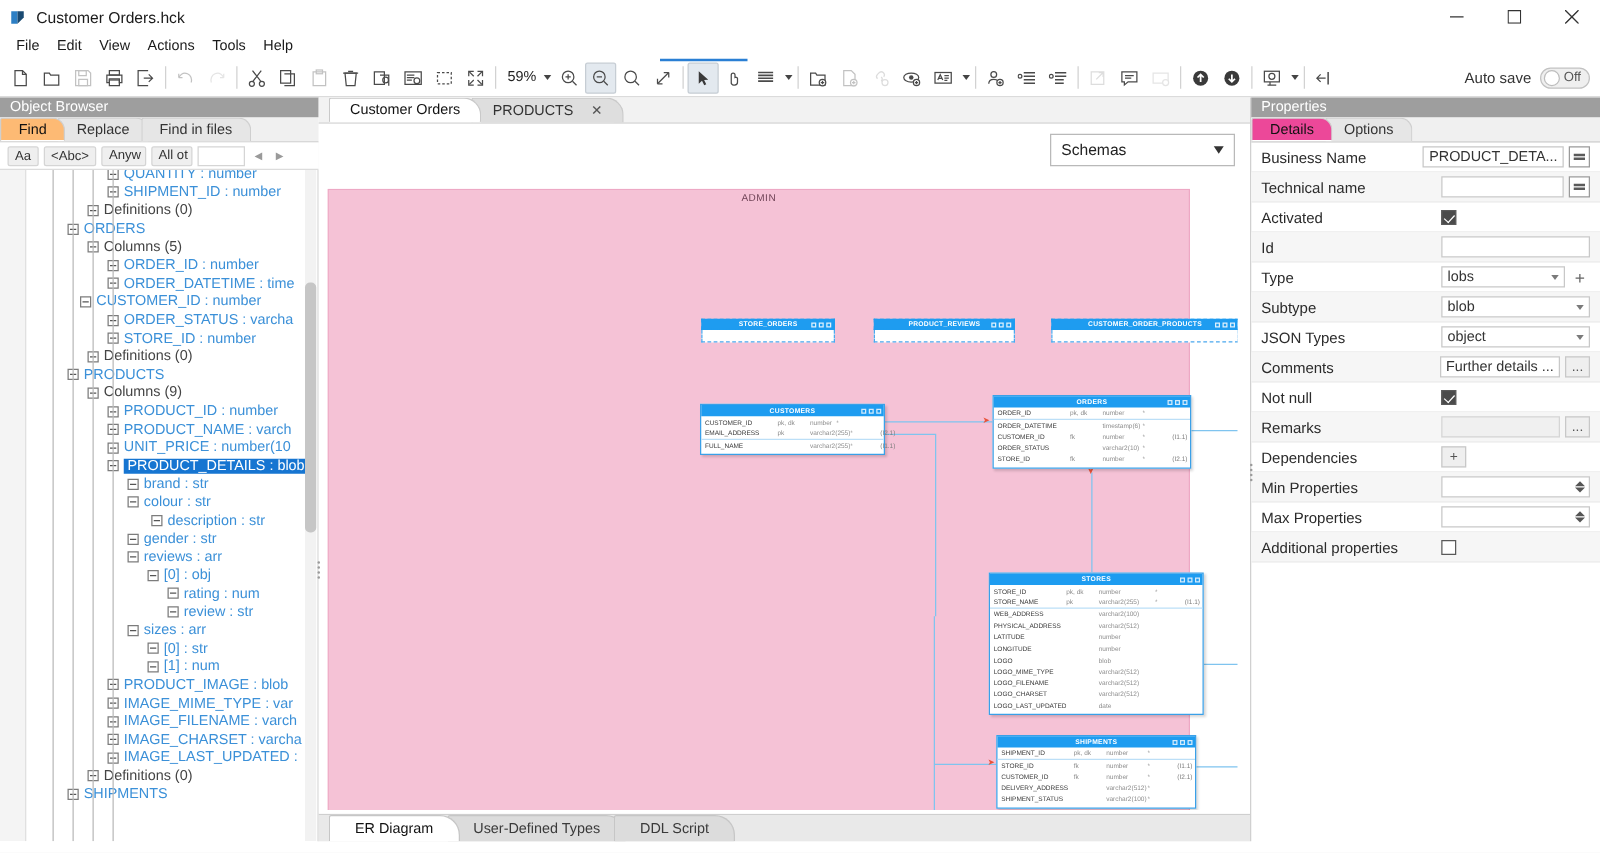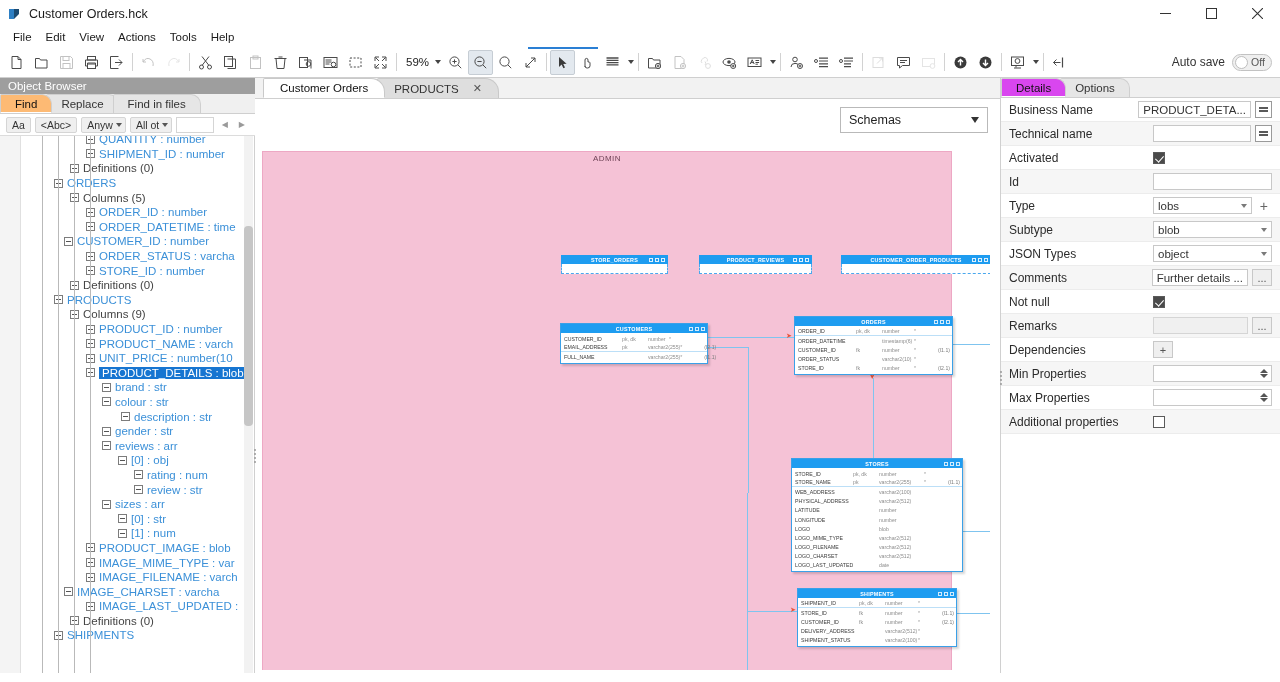--- a/index.html
+++ b/index.html
@@ -47,21 +47,21 @@
   .ftab { height:19px; padding:0 14px; font-size:11.5px; color:#333; display:flex; align-items:center;
           background:#e6e6e6; border:1px solid #cfcfcf; border-bottom:none; margin-right:-6px;
           border-radius:2px 10px 0 0; position:relative; }
   .ftab.sel { background:#fdba74; color:#111; z-index:3; border-bottom:1px solid #fff; }
   .findrow { height:24px; display:flex; align-items:center; background:#fff; border-bottom:1px solid #e4e4e4; padding:0 6px; }
   .srch-ic { width:13px;height:13px; flex:none; margin-right:5px; }
   .findinput { flex:1; border:none; outline:none; font-size:11.5px; color:#8a8a8a; font-family:inherit; background:transparent; }
   .xbtn { font-size:13px; color:#444; font-weight:bold; padding:0 3px; }
   .optrow { height:22px; display:flex; align-items:center; gap:4px; padding:0 6px; background:#fff; border-bottom:1px solid #dcdcdc; }
   .obtn { height:16px; padding:0 5px; font-size:10.5px; background:#efefef; border:1px solid #d5d5d5; display:flex; align-items:center; color:#333; border-radius:2px; }
-  .osel { height:16px; padding:0 3px 0 5px; font-size:10.5px; background:#efefef; border:1px solid #d5d5d5; display:flex; align-items:center; gap:3px; color:#333; border-radius:2px; }
+  .osel { height:16px; padding:0 3px 0 5px; font-size:10.5px; background:#efefef; border:1px solid #d5d5d5; display:flex; align-items:center; gap:20px; color:#333; border-radius:2px;flex-direction:column; }
   .chev { width:0;height:0;border-left:3px solid transparent;border-right:3px solid transparent;border-top:4px solid #555; }
   .ofield { width:38px; height:16px; background:#fff; border:1px solid #d5d5d5; }
   .navb { width:13px;height:16px; display:flex; align-items:center; justify-content:center; color:#9a9a9a; font-size:8px; }
 
   .treewrap { flex:1; position:relative; overflow:hidden; background:#fff; border-right:1px solid #d0d0d0; }
   .gutter { position:absolute; left:0; top:0; bottom:0; width:21px; background:#f4f4f4; border-right:1px solid #e0e0e0; }
   .tree { position:absolute; left:0; right:0; top:0; font-size:11.5px; }
   .trow { height:14.6px; display:flex; align-items:center; white-space:nowrap; position:relative; }
   .tlbl { color:#3b90d8; }
   .tlbl.gray { color:#444; }
@@ -122,21 +122,21 @@
   .btab { height:21px; padding:0 20px; font-size:11.5px; display:flex; align-items:center;
           background:#dcdcdc; border:1px solid #c6c6c6; border-bottom:none; margin-right:-10px;
           border-radius:2px 16px 0 0; color:#3a3a3a; }
   .btab.sel { background:#fff; color:#111; z-index:3; }
 
   
   .rightdock { width:280px; background:#fff; display:flex; flex-direction:column; border-left:1px solid #d0d0d0; position:relative; }
   .prop-tabs { height:20px; display:flex; align-items:flex-end; background:#f0f0f0; border-bottom:1px solid #cfcfcf; }
   .ptab { height:19px; padding:0 14px; font-size:11.5px; background:#e6e6e6; border:1px solid #cfcfcf; border-bottom:none;
           display:flex; align-items:center; margin-right:-6px; border-radius:2px 10px 0 0; color:#333; }
-  .ptab.sel { background:#d946ef; color:#111; z-index:3; border-bottom:1px solid #fff; }
+  .ptab.sel { background:#ec4899; color:#111; z-index:3; border-bottom:1px solid #fff; }
   .prow { height:24px; display:flex; align-items:center; border-bottom:1px solid #ececec; }
   .prow.alt { background:#f6f6f6; }
   .plbl { width:152px; padding-left:8px; font-size:12px; color:#2b2b2b; }
   .pval { flex:1; display:flex; align-items:center; padding-right:8px; gap:4px; }
   .tinput { flex:1; height:17px; background:#fff; border:1px solid #c8c8c8; font-size:11.5px; color:#333;
             display:flex; align-items:center; padding:0 4px; overflow:hidden; white-space:nowrap; }
   .tinput.ro { background:#f0f0f0; border-color:#d5d5d5; }
   .eqbtn { width:17px;height:17px; border:1px solid #9a9a9a; background:#fff; display:flex; flex-direction:column; justify-content:center; align-items:center; gap:1.5px; flex:none; }
   .eqbtn i { display:block; width:9px;height:1.5px;background:#5a5a5a; }
   .cb { width:12px;height:12px;border:1px solid #5a5a5a; background:#4a4a4a; position:relative; flex:none; }
@@ -612,21 +612,21 @@
               <span class="tlbl">PRODUCT_IMAGE : blob</span>
             </div>
             <div class="trow" style="padding-left: 86px;">
               <span class="tbox minus"></span>
               <span class="tlbl">IMAGE_MIME_TYPE : var</span>
             </div>
             <div class="trow" style="padding-left: 86px;">
               <span class="tbox minus"></span>
               <span class="tlbl">IMAGE_FILENAME : varch</span>
             </div>
-            <div class="trow" style="padding-left: 64px;">
+            <div class="trow" style="padding-left: 86px;">
               <span class="tbox minus"></span>
               <span class="tlbl">IMAGE_CHARSET : varcha</span>
             </div>
             <div class="trow" style="padding-left: 86px;">
               <span class="tbox minus"></span>
               <span class="tlbl">IMAGE_LAST_UPDATED :</span>
             </div>
             <div class="trow" style="padding-left: 70px;">
               <span class="tbox minus"></span>
               <span class="tlbl gray">Definitions (0)</span>
@@ -986,29 +986,35 @@
                     <span class="c-type" style="flex: 1 1 0%;">varchar2(100)</span>
                     <span class="c-star" style="width: 6px; flex: 0 0 auto;">*</span>
                     <span class="c-card" style="width: 30px; flex: 0 0 auto; text-align: right;"></span>
                   </div>
                 </div>
               </div>
             </div>
         </div>
       </div>
 
+      <div class="bottomtabs">
+        <div class="btab sel">ER Diagram</div>
+        <div class="btab">User-Defined Types</div>
+        <div class="btab">DDL Script</div>
+      </div>
     </div>
 
     <div class="rightdock">
       <div class="dotgrip" style="top:300px;">
         <i></i>
           <i></i>
           <i></i>
           <i></i>
       </div>
+      <div class="panel-title">Properties</div>
       <div class="prop-tabs">
         <div class="ptab sel">Details</div>
         <div class="ptab">Options</div>
       </div>
       <div id="prop-rows">
           <div class="prow">
             <div class="plbl">Business Name</div>
             <div class="pval">
               <div class="tinput">PRODUCT_DETA...</div>
               <div class="eqbtn">

